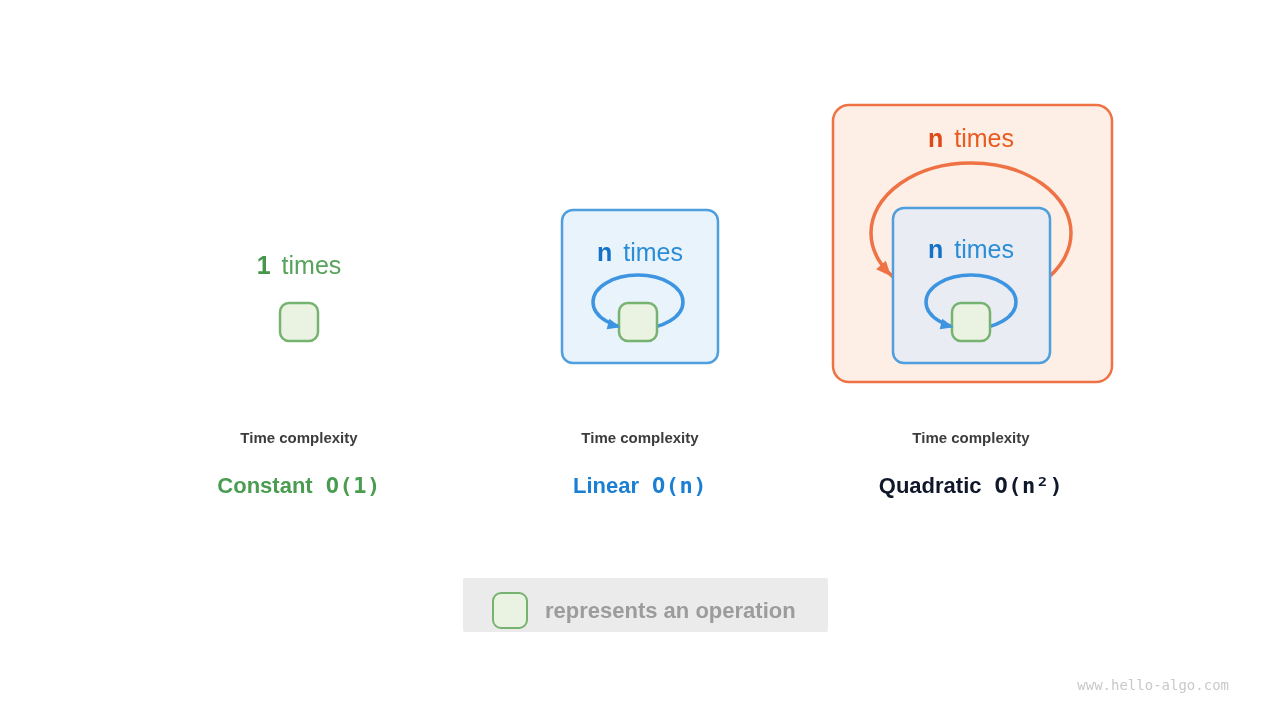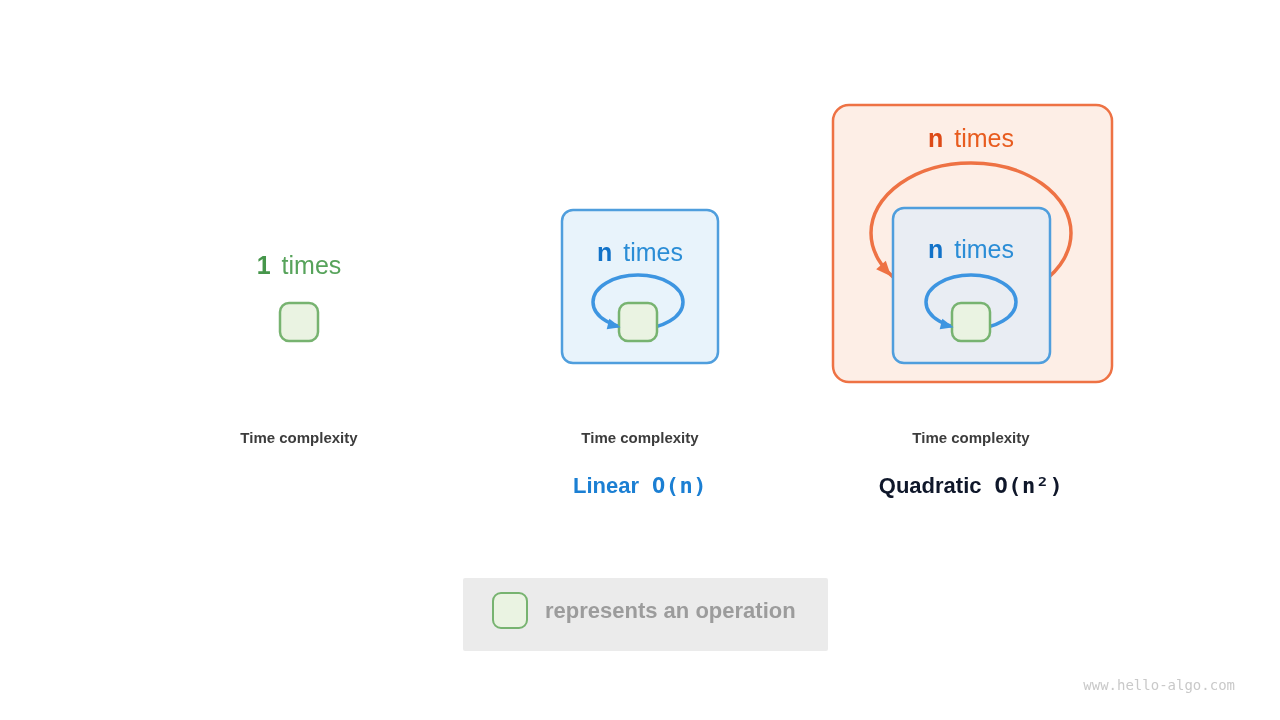--- a/index.html
+++ b/index.html
@@ -58,21 +58,21 @@
     font-weight: 700;
     font-size: 22px;
     letter-spacing: 0.5px;
   }
   .complexity-line.green  { color: #4a9c51; }
   .complexity-line.blue   { color: #1b7fd3; }
   .complexity-line.orange { color: #0f172a; }
   .legend {
     position: absolute;
     left: 463px; top: 578px;
-    width: 365px; height: 73px;
+    width: 365px; height: 54px;
     background: #ebebeb;
     border-radius: 2px;
   }
   .legend .op-box {
     position: absolute;
     left: 29px; top: 14px;
     width: 32px; height: 33px;
     background: #eaf3e2;
     border: 2px solid #77b370;
     border-radius: 9px;
@@ -82,21 +82,21 @@
     left: 82px; top: 0;
     height: 66px;
     display: flex;
     align-items: center;
     font-size: 22px;
     font-weight: 700;
     color: #9c9c9c;
   }
   .watermark {
     position: absolute;
-    right: 45px; top: 677px;
+    right: 51px; top: 677px;
     font-family: "DejaVu Sans Mono", monospace;
     font-size: 14px;
     color: #c9c9c9;
   }
 </style>
 </head>
 <body>
 
 <div class="canvas">
 
@@ -140,20 +140,24 @@
 
   <div class="loop-label blue" style="left:821px; top:234px;">
     <span class="count">n</span>
     <span class="word">times</span>
   </div>
 
   <div class="col-title" style="left:149px;">Time complexity</div>
   <div class="col-title" style="left:490px;">Time complexity</div>
   <div class="col-title" style="left:821px;">Time complexity</div>
 
+  <div class="complexity-line green" style="left:139px;">
+    <span class="name">Constant</span>
+    <span class="notation">O(1)</span>
+  </div>
   <div class="complexity-line blue" style="left:480px;">
     <span class="name">Linear</span>
     <span class="notation">O(n)</span>
   </div>
   <div class="complexity-line orange" style="left:811px;">
     <span class="name">Quadratic</span>
     <span class="notation">O(n²)</span>
   </div>
 
   <div class="legend">

